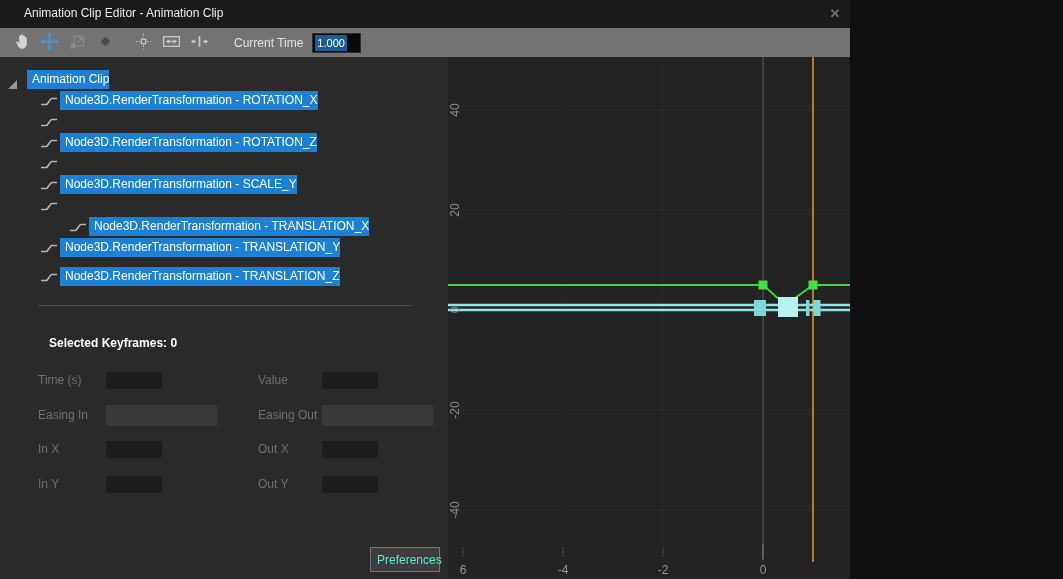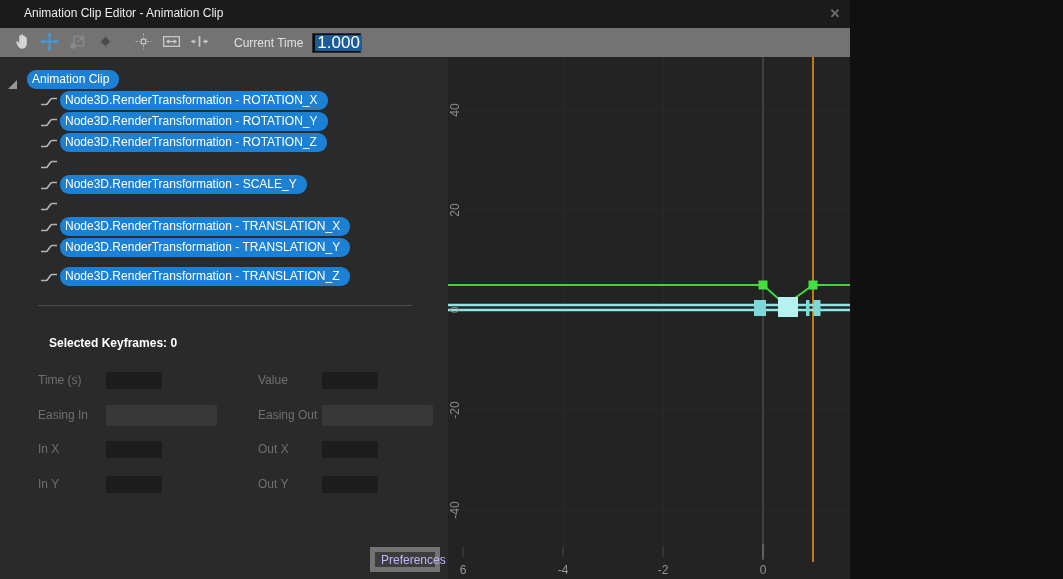--- a/index.html
+++ b/index.html
@@ -12,38 +12,38 @@
   .close-btn{position:absolute;right:7px;top:6px;width:16px;height:16px;color:#6f6f6f;font-size:13px;font-weight:bold;line-height:16px;text-align:center;cursor:default;}
 
   
   .toolbar{position:absolute;top:28px;left:0;width:100%;height:29px;background:#737373;display:flex;align-items:center;}
   .tool{width:26px;height:26px;margin-left:2px;display:flex;align-items:center;justify-content:center;background:transparent;border:none;padding:0;}
   .tool.first{margin-left:8px;}
   .tool.group2{margin-left:2px;}
   .tool.gap{margin-left:12px;}
   .ct-label{color:#e2e2e2;font-size:12px;margin-left:22px;white-space:nowrap;}
   .ct-field{margin-left:9px;width:49px;height:20px;background:#0a0a0a;border:1px solid #2d2d2d;box-sizing:border-box;display:flex;align-items:center;padding-left:2px;}
-  .ct-value{background:#1d5c99;color:#ffffff;font-size:17px;line-height:16px;padding:0 2px;}
+  .ct-value{background:#1d5c99;color:#ffffff;font-size:11px;line-height:16px;padding:0 2px;}
 
   
   .left-panel{position:absolute;top:57px;left:0;width:448px;height:522px;background:#2a2a2a;}
   .tree-root-row{position:absolute;top:13px;left:0;height:19px;width:448px;}
   .expander{position:absolute;left:8px;top:5px;width:9px;height:9px;}
-  .tree-label{display:inline-block;background:#1c80d4;color:#ffffff;font-size:12px;padding:2px 10px 3px 5px;white-space:nowrap;border-radius:9px;}
+  .tree-label{display:inline-block;background:#1c80d4;color:#ffffff;font-size:12px;padding:2px 0 3px 5px;white-space:nowrap;}
   .tree-root-label{position:absolute;left:27px;top:0;}
   .tree-item{position:absolute;left:0;height:19px;width:448px;}
   .tree-item .curve-ic{position:absolute;left:40px;top:3px;}
   .tree-item .tree-label{position:absolute;left:60px;top:0;}
 
   .divider{position:absolute;top:248px;left:38px;width:374px;height:1px;background:#4d4d4d;}
   .kf-heading{position:absolute;top:279px;left:38px;font-size:12px;font-weight:bold;color:#ffffff;white-space:nowrap;margin-left:11px;}
   .form-label{position:absolute;font-size:12px;color:#6f6f6f;white-space:nowrap;}
   .form-input{position:absolute;background:#1d1d1d;border:none;border-radius:2px;height:17px;width:56px;box-sizing:border-box;}
   .form-input.wide{background:#383838;height:21px;width:111px;}
-  .prefs-btn{position:absolute;top:490px;left:370px;width:70px;height:25px;background:#3d3d3d;border:5px solid #737373;color:#c4b5fd;font-size:12px;font-family:"Liberation Sans",sans-serif;}
+  .prefs-btn{position:absolute;top:490px;left:370px;width:70px;height:25px;background:#3d3d3d;border:1px solid #737373;color:#5eead4;font-size:12px;font-family:"Liberation Sans",sans-serif;}
 
   
   .graph-panel{position:absolute;top:57px;left:448px;width:615px;height:522px;background:#232323;}
   .graph-panel svg{position:absolute;top:0;left:0;}
   svg text{font-family:"Liberation Sans",sans-serif;}
 </style>
 </head>
 <body>
 
 <div class="window">
@@ -145,21 +145,20 @@
         <div class="tree-item" style="top: 34px;">
           <span class="curve-ic"><svg width="18" height="13" viewBox="0 0 18 13">
               <path d="M1 9.5 H6 C8.5 9.5 9.5 3.5 12 3.5 H17" fill="none" stroke="#b4b4b4" stroke-width="1.6"></path>
             </svg></span>
           <span class="tree-label">Node3D.RenderTransformation - ROTATION_X</span>
         </div>
         <div class="tree-item" style="top: 55px;">
           <span class="curve-ic"><svg width="18" height="13" viewBox="0 0 18 13">
               <path d="M1 9.5 H6 C8.5 9.5 9.5 3.5 12 3.5 H17" fill="none" stroke="#b4b4b4" stroke-width="1.6"></path>
             </svg></span>
-          <span class="tree-label">Node3D.RenderTransformation - ROTATION_Y</span>
         </div>
         <div class="tree-item" style="top: 76px;">
           <span class="curve-ic"><svg width="18" height="13" viewBox="0 0 18 13">
               <path d="M1 9.5 H6 C8.5 9.5 9.5 3.5 12 3.5 H17" fill="none" stroke="#b4b4b4" stroke-width="1.6"></path>
             </svg></span>
           <span class="tree-label">Node3D.RenderTransformation - ROTATION_Z</span>
         </div>
         <div class="tree-item" style="top: 97px;">
           <span class="curve-ic"><svg width="18" height="13" viewBox="0 0 18 13">
               <path d="M1 9.5 H6 C8.5 9.5 9.5 3.5 12 3.5 H17" fill="none" stroke="#b4b4b4" stroke-width="1.6"></path>
@@ -169,21 +168,21 @@
           <span class="curve-ic"><svg width="18" height="13" viewBox="0 0 18 13">
               <path d="M1 9.5 H6 C8.5 9.5 9.5 3.5 12 3.5 H17" fill="none" stroke="#b4b4b4" stroke-width="1.6"></path>
             </svg></span>
           <span class="tree-label">Node3D.RenderTransformation - SCALE_Y</span>
         </div>
         <div class="tree-item" style="top: 139px;">
           <span class="curve-ic"><svg width="18" height="13" viewBox="0 0 18 13">
               <path d="M1 9.5 H6 C8.5 9.5 9.5 3.5 12 3.5 H17" fill="none" stroke="#b4b4b4" stroke-width="1.6"></path>
             </svg></span>
         </div>
-        <div class="tree-item" style="top: 160px;">
+        <div class="tree-item" style="top: 160px; margin-left: 29px;">
           <span class="curve-ic"><svg width="18" height="13" viewBox="0 0 18 13">
               <path d="M1 9.5 H6 C8.5 9.5 9.5 3.5 12 3.5 H17" fill="none" stroke="#b4b4b4" stroke-width="1.6"></path>
             </svg></span>
           <span class="tree-label">Node3D.RenderTransformation - TRANSLATION_X</span>
         </div>
         <div class="tree-item" style="top: 181px;">
           <span class="curve-ic"><svg width="18" height="13" viewBox="0 0 18 13">
               <path d="M1 9.5 H6 C8.5 9.5 9.5 3.5 12 3.5 H17" fill="none" stroke="#b4b4b4" stroke-width="1.6"></path>
             </svg></span>
           <span class="tree-label">Node3D.RenderTransformation - TRANSLATION_Y</span>

